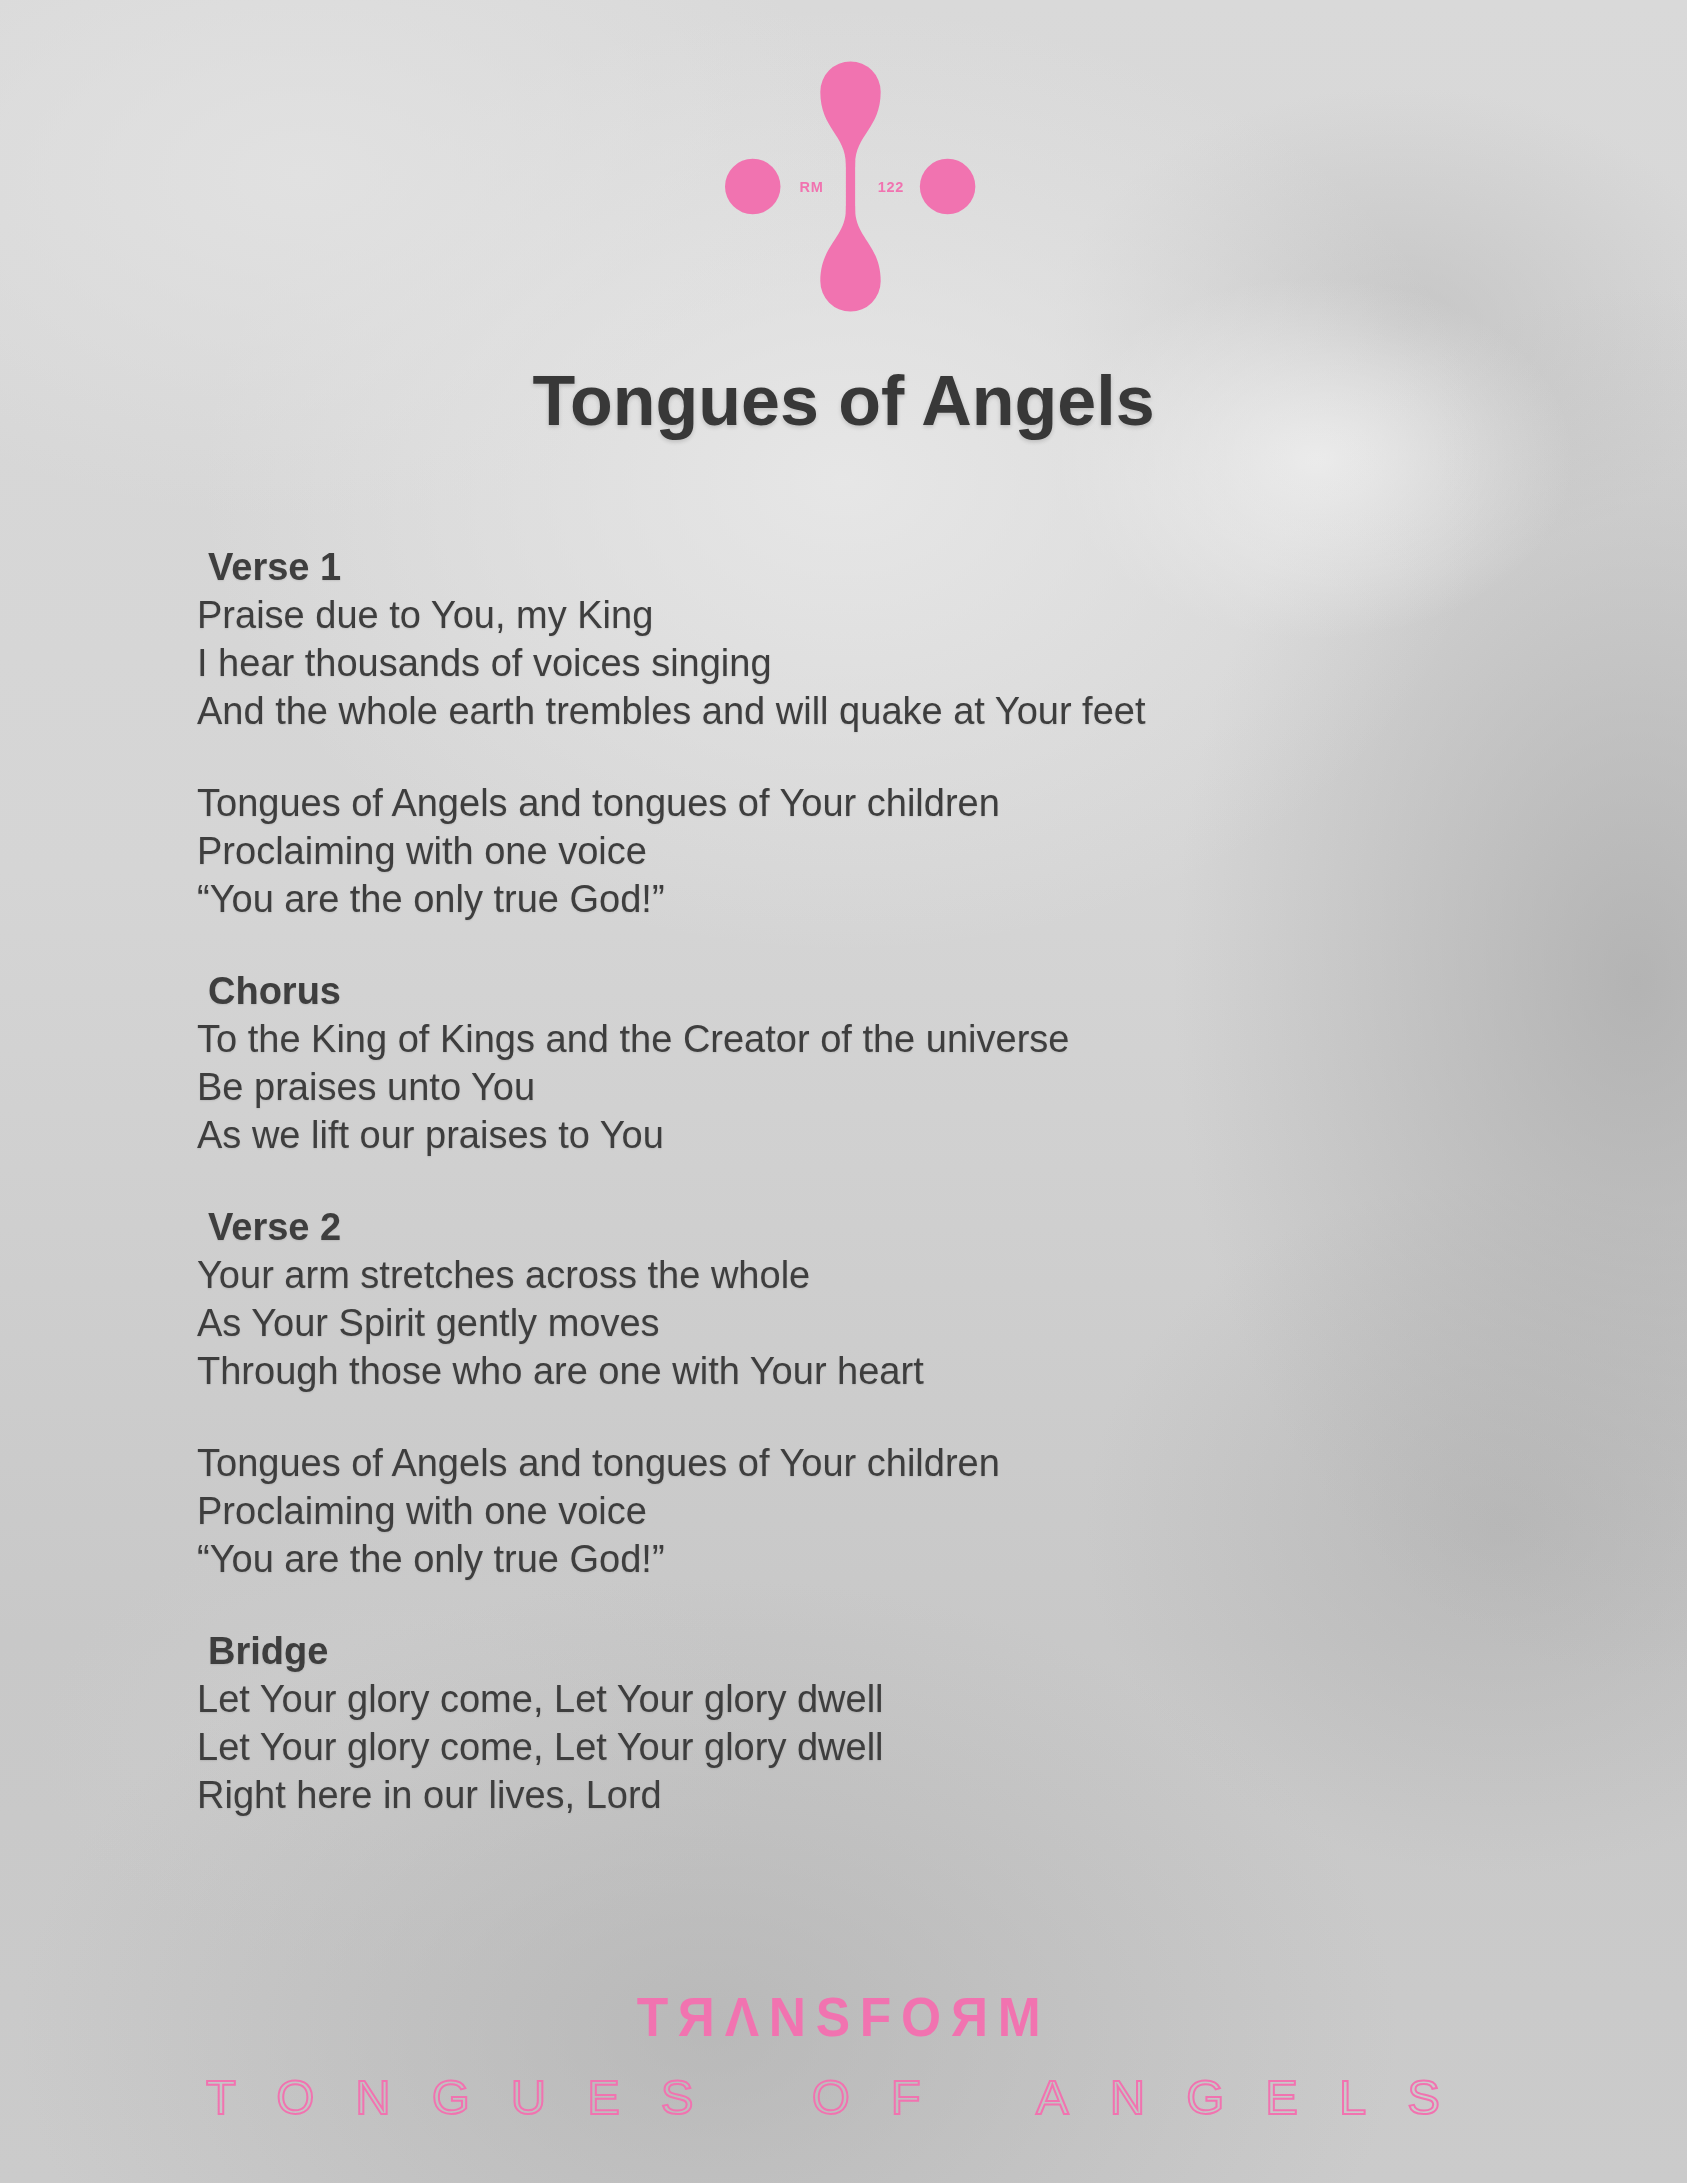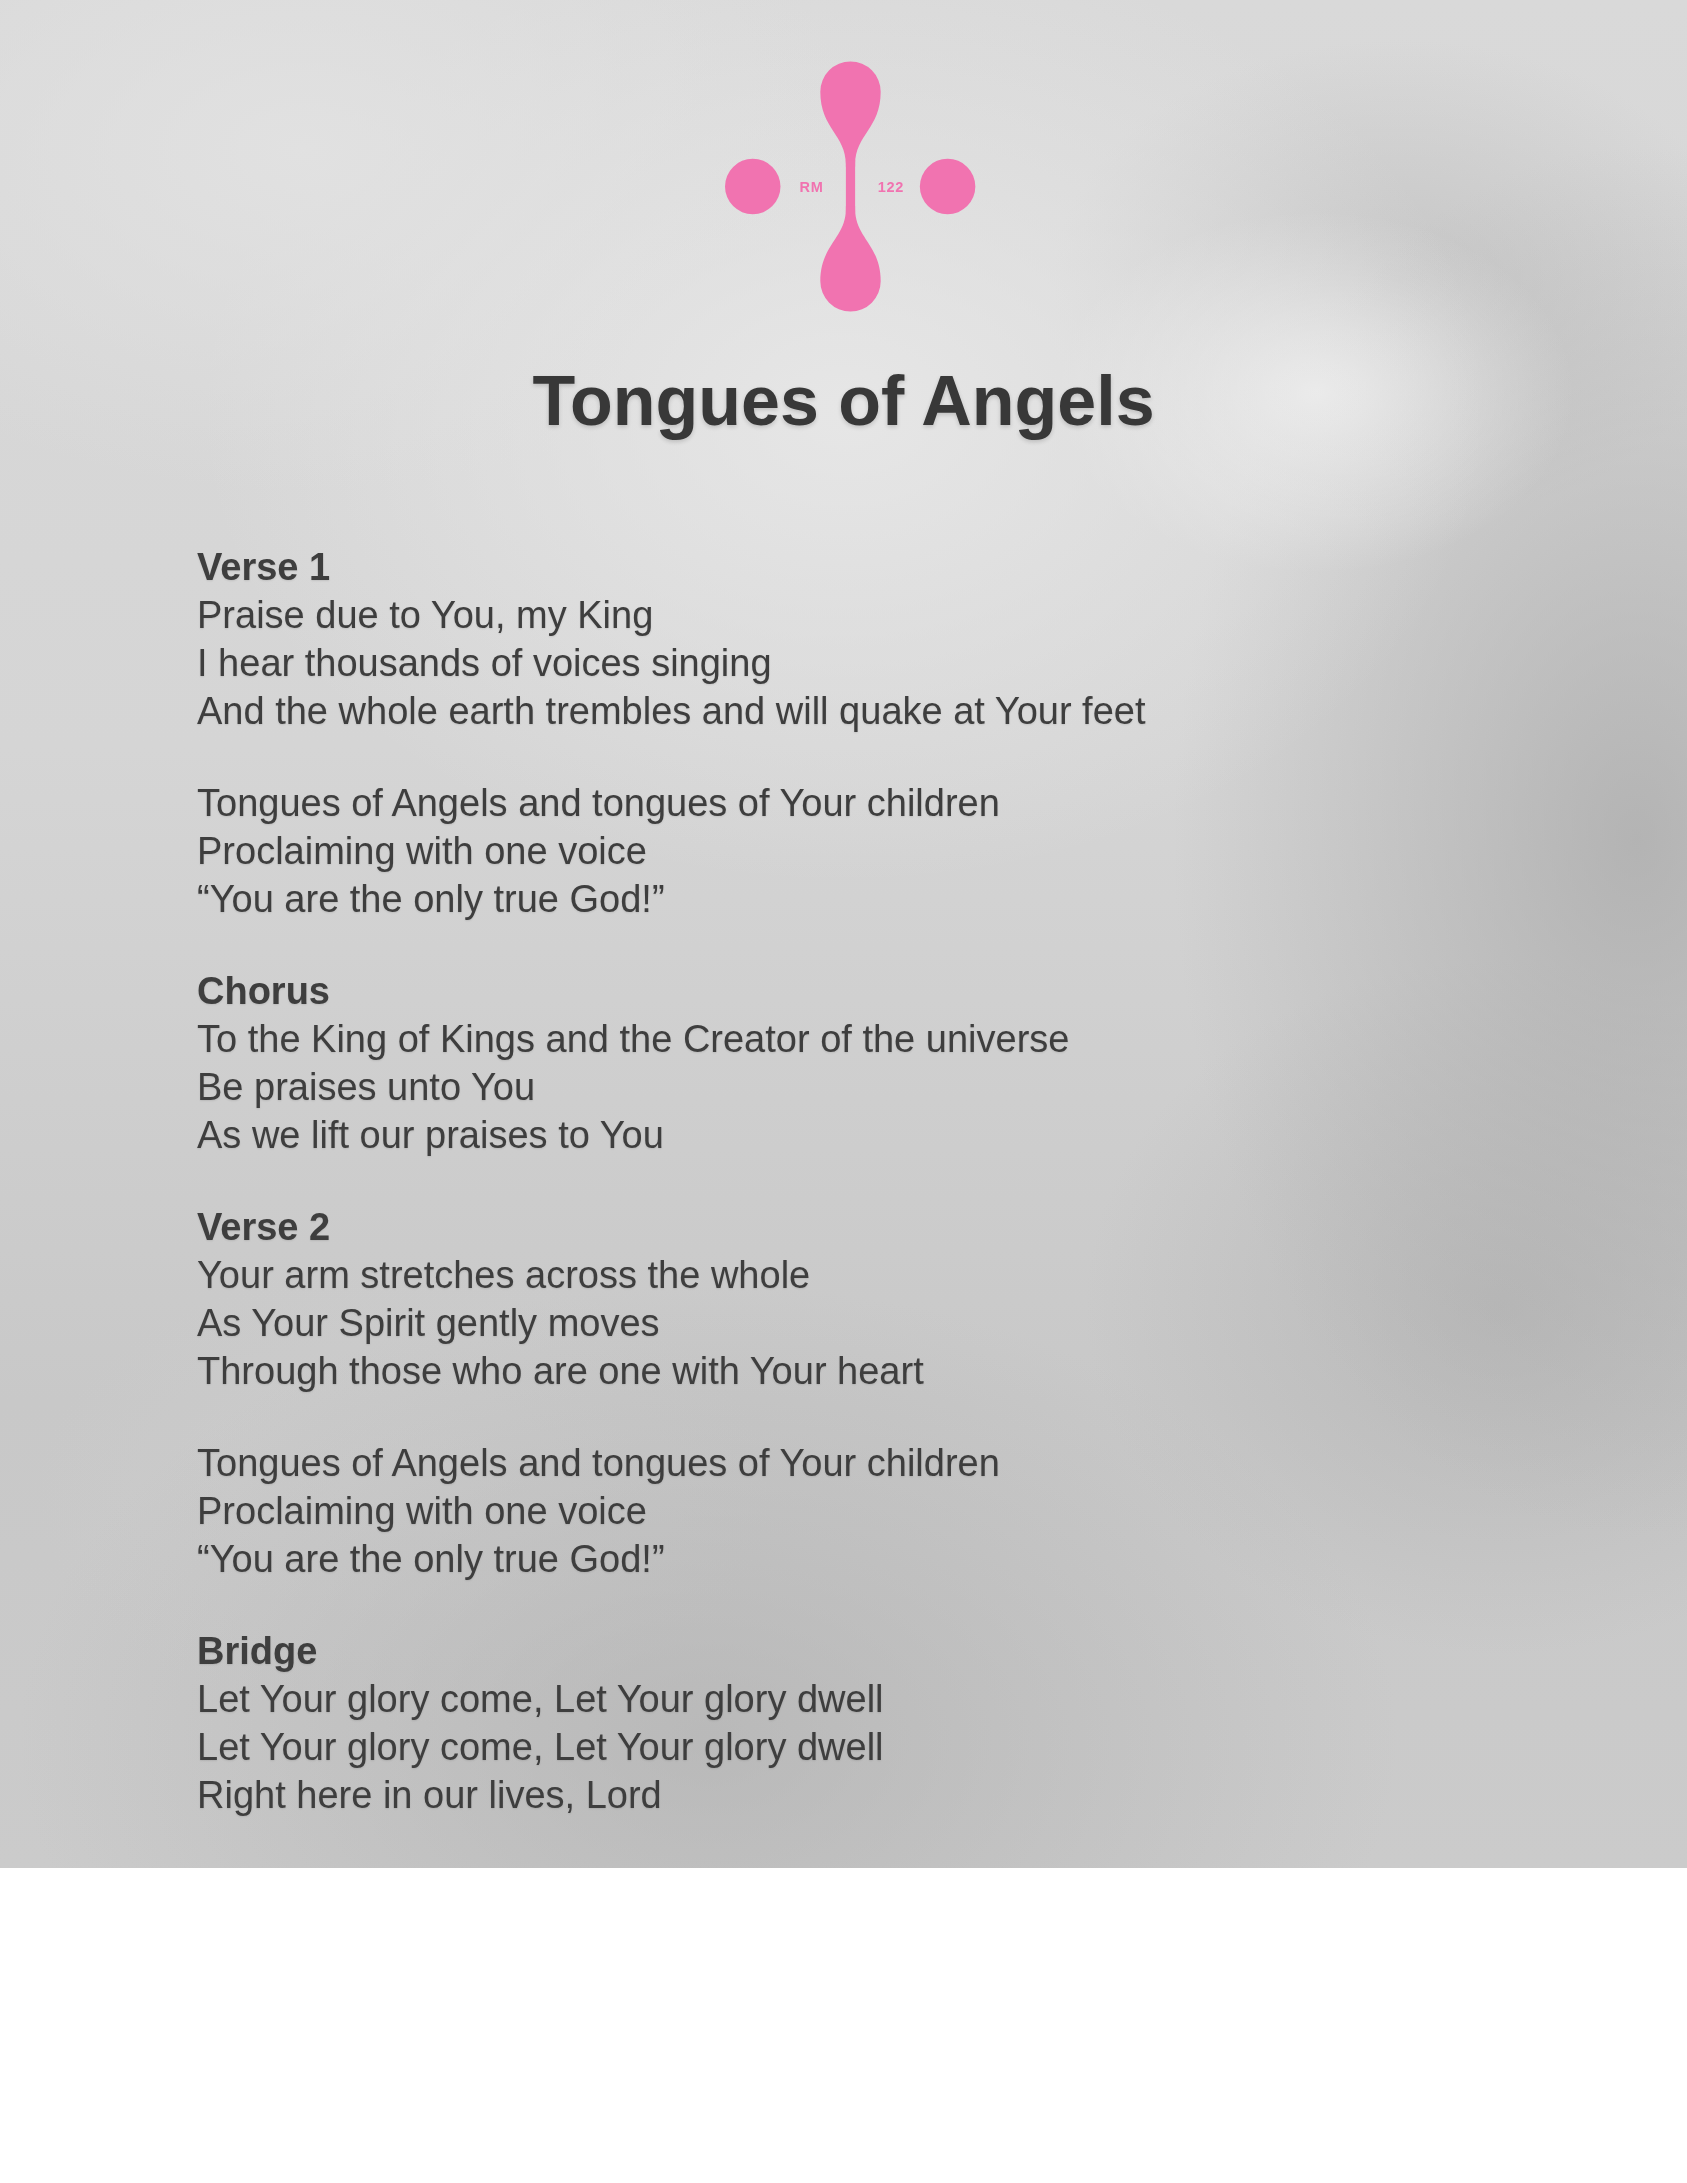--- a/index.html
+++ b/index.html
@@ -1,19 +1,19 @@
 <!DOCTYPE html>
 <html style="font-size:10.6px"><head>
 <meta charset="utf-8">
 <style>
   html, body { margin: 0; padding: 0; }
   .page {
     position: relative;
     width: 1687px;
-    height: 1868px;
+    height: 2183px;
     overflow: hidden;
     font-family: "Liberation Sans", sans-serif;
     color: #3e3e3e;
     background-color: #cfcfcf;
     background-image:
       radial-gradient(ellipse 860px 529px at 18% 8%,  rgba(226,226,226,0.90) 0%, rgba(226,226,226,0) 65%),
       radial-gradient(ellipse 992px 728px at 50% 22%, rgba(233,233,233,0.85) 0%, rgba(233,233,233,0) 65%),
       radial-gradient(ellipse 397px 278px at 78% 21%,  rgba(240,240,240,0.85) 0%, rgba(240,240,240,0) 65%),
       radial-gradient(ellipse 662px 992px at 97% 45%, rgba(166,166,166,0.70) 0%, rgba(166,166,166,0) 70%),
       radial-gradient(ellipse 496px 344px at 83% 15%,  rgba(186,186,186,0.60) 0%, rgba(186,186,186,0) 70%),
@@ -64,21 +64,21 @@
     position: absolute;
     left: 197px;
     top: 543px;
     width: 1323px;
     font-size: 38px;
     line-height: 48px;
     color: #3e3e3e;
     text-shadow: 0 1.3px 2px rgba(0,0,0,0.10);
   }
   .lyric-section { margin-bottom: 44px; }
-  .lyric-heading { font-weight: bold; }
+  .lyric-heading { font-weight: bold; margin-left: 11px; }
   .lyric-line { white-space: nowrap; }
 
   .wordmark {
     position: absolute;
     top: 1986px;
     left: 0;
     width: 100%;
     text-align: center;
     font-size: 56px;
     font-weight: bold;

